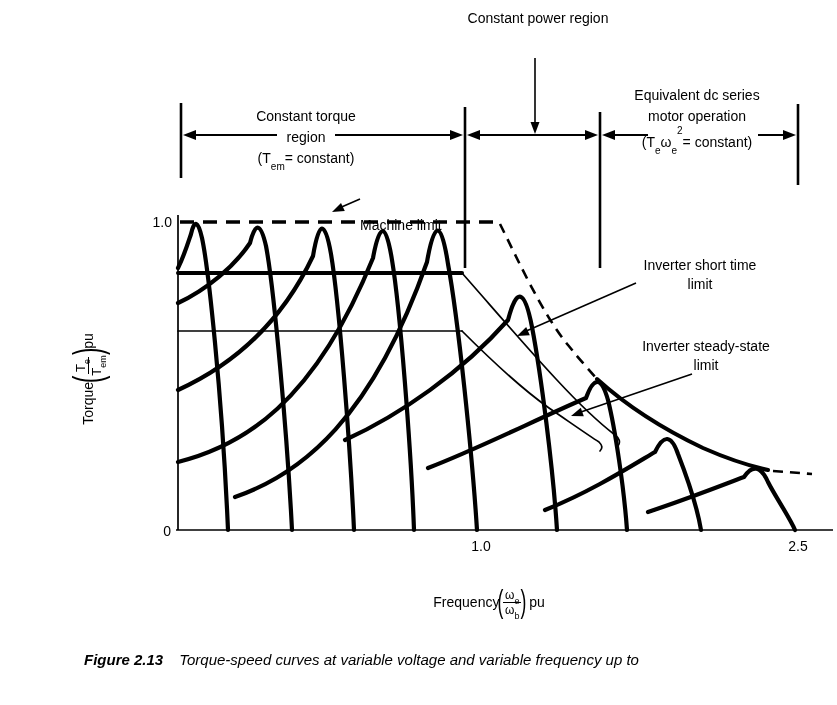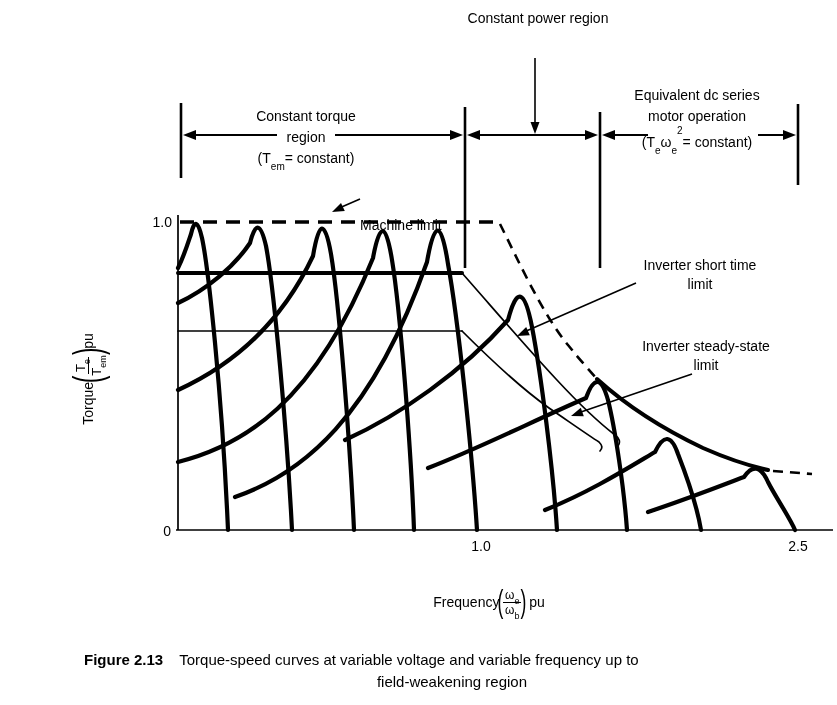--- a/index.html
+++ b/index.html
@@ -30,21 +30,21 @@
   .ylab{position:absolute;left:3px;top:356px;width:170px;height:46px;
         transform:rotate(-90deg);display:flex;align-items:center;justify-content:center;
         font-size:14px;gap:0px;}
   .ylab .p{font-size:40px;}
   .ylab .frac{font-size:13px;}
   .xlab{position:absolute;left:384px;top:582px;width:210px;height:40px;
         display:flex;align-items:center;justify-content:center;font-size:14px;}
   .xlab .p{font-size:32px;}
   .xlab .frac{font-size:12px;align-items:center;}
   .frac sub{font-size:9px;top:2px;}
-  .cap1{position:absolute;left:84px;top:651px;font-size:15px;display:flex;gap:16px;white-space:nowrap;}
+  .cap1{position:absolute;left:84px;top:651px;font-size:15px;display:flex;gap:16px;white-space:nowrap;font-style:italic;}
   .cap2{position:absolute;left:84px;top:673px;width:736px;font-size:15px;text-align:center;}
 </style>
 </head>
 <body>
 
 <div class="fig">
 
   <svg width="837" height="705" viewBox="0 0 837 705">
 
     <g id="curve-layer">
@@ -140,15 +140,14 @@
         <span class="den"><span>ω</span><sub>b</sub></span>
       </span>
       <span class="p">)</span>
       <span style="margin-left:4px;">pu</span>
   </div>
 
   <div class="cap1">
     <b>Figure 2.13</b>
     <span>Torque-speed curves at variable voltage and variable frequency up to</span>
   </div>
-  <div class="cap2">field-weakening region</div>
 
 </div>
 
 </body></html>

